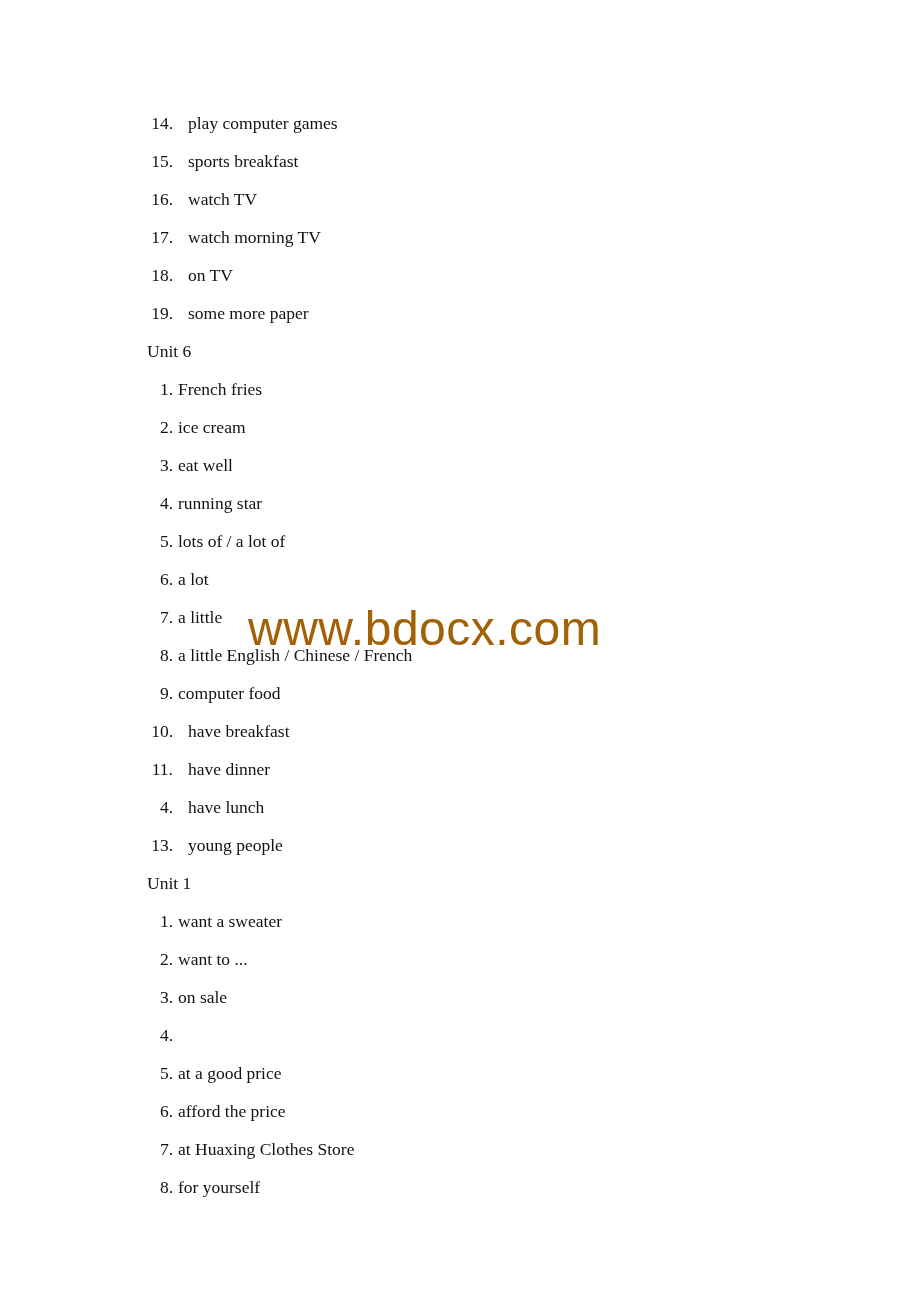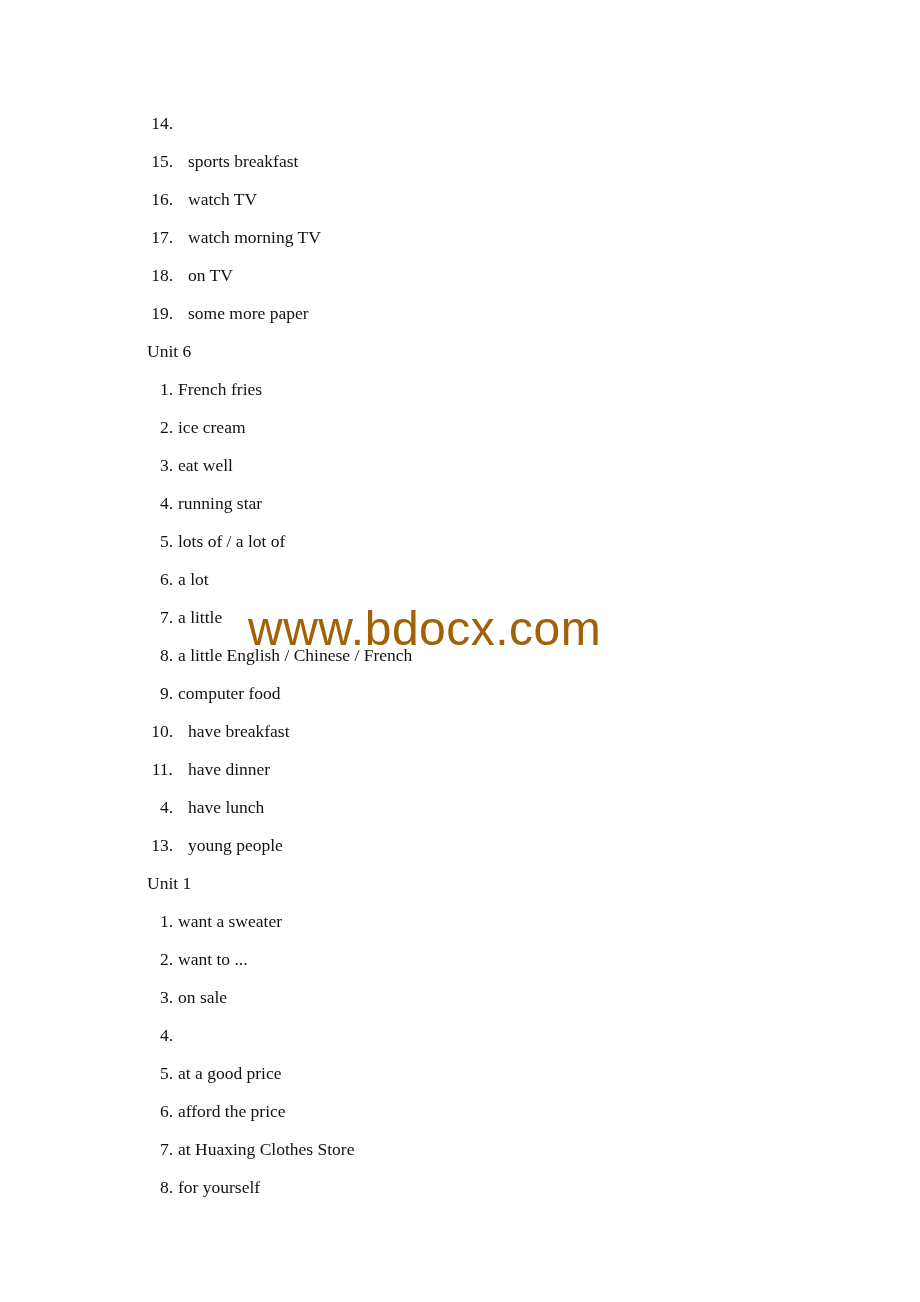--- a/index.html
+++ b/index.html
@@ -83,20 +83,21 @@
 </head>
 <body>
 
 <div id="page">
 
   <div id="watermark">www.bdocx.com</div>
 
   <div id="content">
       <div class="line wide">
         <span class="num">14.</span>
+        <span class="txt">play computer games</span>
       </div>
       <div class="line wide">
         <span class="num">15.</span>
         <span class="txt">sports breakfast</span>
       </div>
       <div class="line wide">
         <span class="num">16.</span>
         <span class="txt">watch TV</span>
       </div>
       <div class="line wide">

